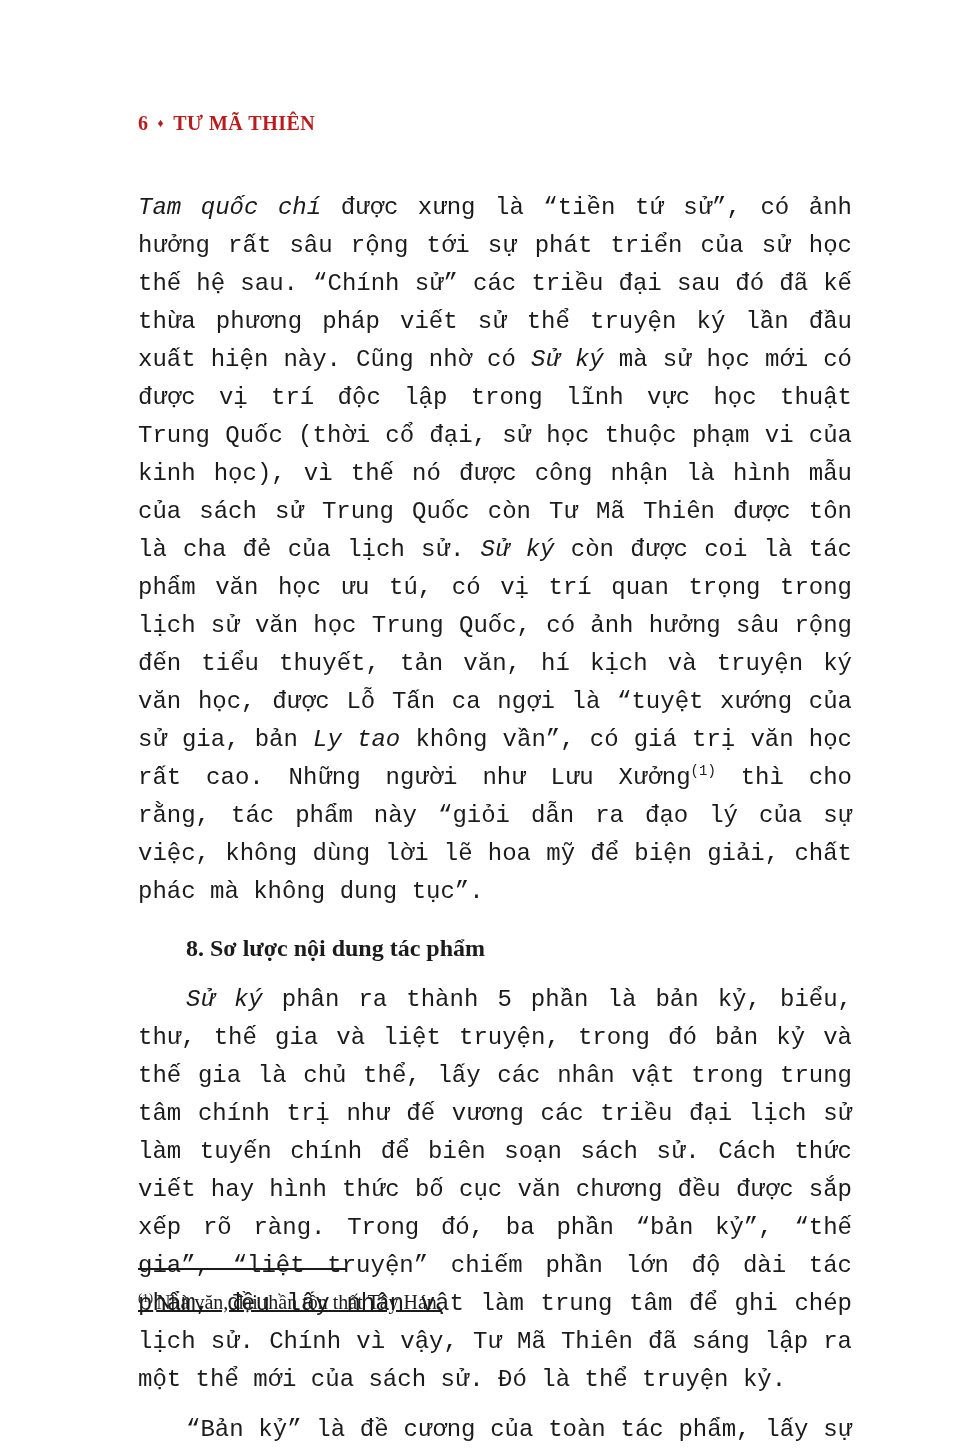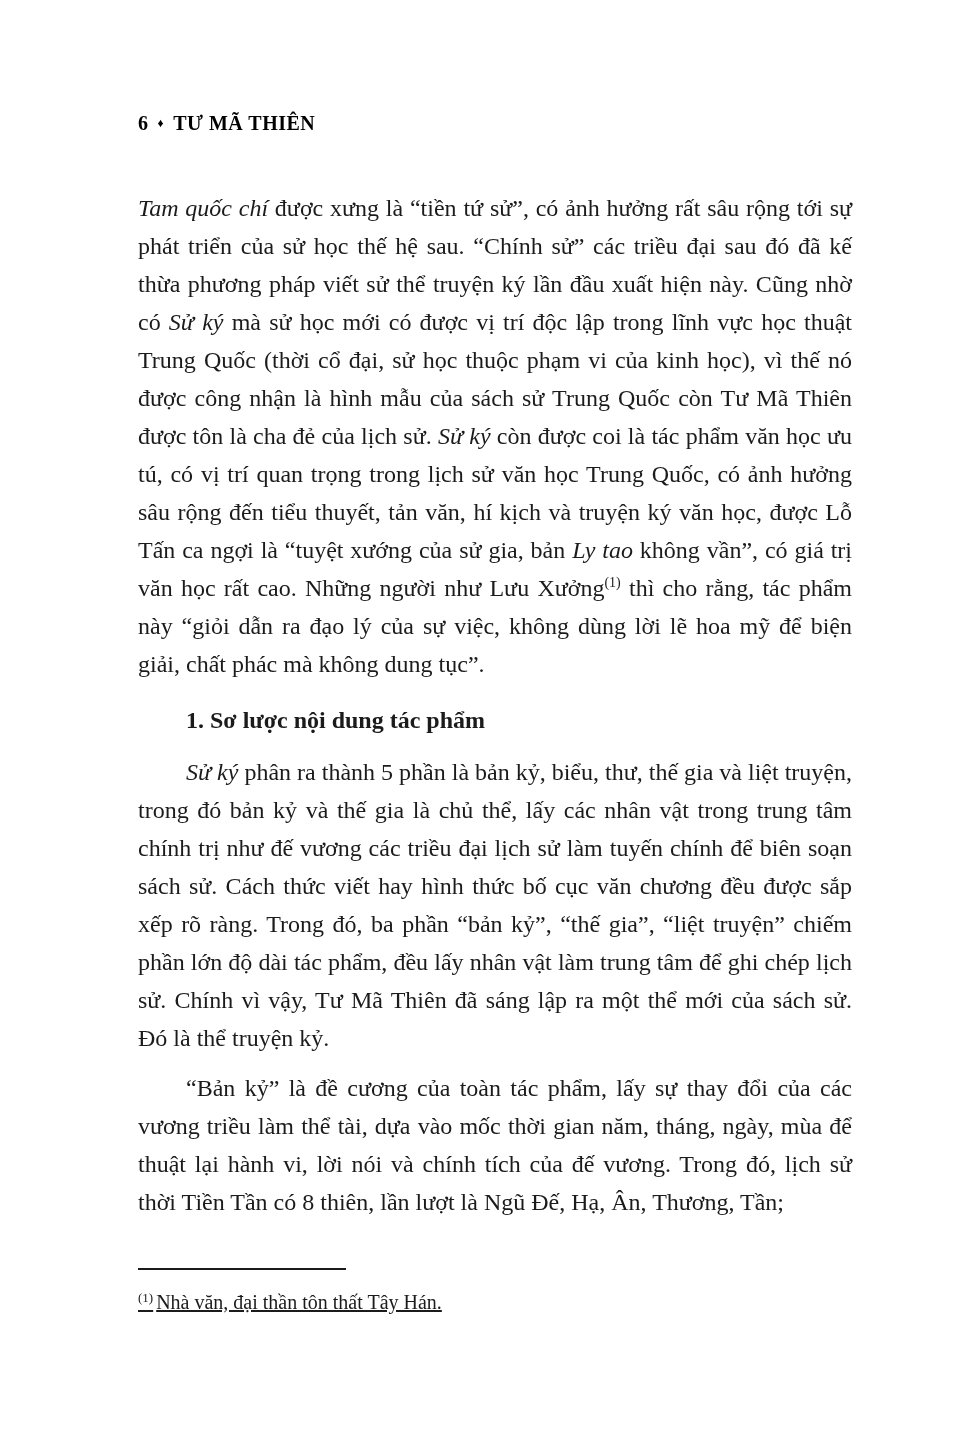--- a/index.html
+++ b/index.html
@@ -20,34 +20,35 @@
     position: absolute;
     left: 138px;
     top: 112px;
     width: 714px;
   }
 
   .page-header {
     font-size: 20px;
     font-weight: bold;
     letter-spacing: 0.5px;
-    color: #000000;
+    color: #b91c1c;
     margin-bottom: 54px;
   }
   .page-header .diamond {
     font-size: 12px;
     margin: 0 9px;
     vertical-align: 3px;
   }
 
   .para {
     font-size: 24px;
     line-height: 38px;
     text-align: justify;
     margin-bottom: 12px;
+    font-family: Liberation Mono, monospace;
   }
   .para.indent { text-indent: 48px; }
 
   .section-heading {
     font-size: 24px;
     line-height: 38px;
     font-weight: bold;
     margin: 18px 0 14px 0;
     text-indent: 48px;
   }
@@ -88,21 +89,21 @@
 <body>
 
 <div class="page">
 
   <div class="content">
 
     <header class="page-header"><span>6</span><span class="diamond">♦</span><span>TƯ MÃ THIÊN</span></header>
 
     <p class="para"><span class="italic">Tam quốc chí</span><span> được xưng là “tiền tứ sử”, có ảnh hưởng rất sâu rộng tới sự phát triển của sử học thế hệ sau. “Chính sử” các triều đại sau đó đã kế thừa phương pháp viết sử thể truyện ký lần đầu xuất hiện này. Cũng nhờ có </span><span class="italic">Sử ký</span><span> mà sử học mới có được vị trí độc lập trong lĩnh vực học thuật Trung Quốc (thời cổ đại, sử học thuộc phạm vi của kinh học), vì thế nó được công nhận là hình mẫu của sách sử Trung Quốc còn Tư Mã Thiên được tôn là cha đẻ của lịch sử. </span><span class="italic">Sử ký</span><span> còn được coi là tác phẩm văn học ưu tú, có vị trí quan trọng trong lịch sử văn học Trung Quốc, có ảnh hưởng sâu rộng đến tiểu thuyết, tản văn, hí kịch và truyện ký văn học, được Lỗ Tấn ca ngợi là “tuyệt xướng của sử gia, bản </span><span class="italic">Ly tao</span><span> không vần”, có giá trị văn học rất cao. Những người như Lưu Xưởng</span><sup class="fn-ref">(1)</sup><span> thì cho rằng, tác phẩm này “giỏi dẫn ra đạo lý của sự việc, không dùng lời lẽ hoa mỹ để biện giải, chất phác mà không dung tục”.</span></p>
 
-    <h2 class="section-heading">1. Sơ lược nội dung tác phẩm</h2>
+    <h2 class="section-heading">8. Sơ lược nội dung tác phẩm</h2>
 
     <p class="para indent"><span class="italic">Sử ký</span><span> phân ra thành 5 phần là bản kỷ, biểu, thư, thế gia và liệt truyện, trong đó bản kỷ và thế gia là chủ thể, lấy các nhân vật trong trung tâm chính trị như đế vương các triều đại lịch sử làm tuyến chính để biên soạn sách sử. Cách thức viết hay hình thức bố cục văn chương đều được sắp xếp rõ ràng. Trong đó, ba phần “bản kỷ”, “thế gia”, “liệt truyện” chiếm phần lớn độ dài tác phẩm, đều lấy nhân vật làm trung tâm để ghi chép lịch sử. Chính vì vậy, Tư Mã Thiên đã sáng lập ra một thể mới của sách sử. Đó là thể truyện kỷ.</span></p>
 
     <p class="para indent"><span>“Bản kỷ” là đề cương của toàn tác phẩm, lấy sự thay đổi của các vương triều làm thể tài, dựa vào mốc thời gian năm, tháng, ngày, mùa để thuật lại hành vi, lời nói và chính tích của đế vương. Trong đó, lịch sử thời Tiền Tần có 8 thiên, lần lượt là Ngũ Đế, Hạ, Ân, Thương, Tần;</span></p>
 
   </div>
 
   <footer class="footnote-area">
     <div class="footnote-rule"></div>
     <p class="footnote"><sup class="fn-mark">(1)</sup><span>Nhà văn, đại thần tôn thất Tây Hán.</span></p>

